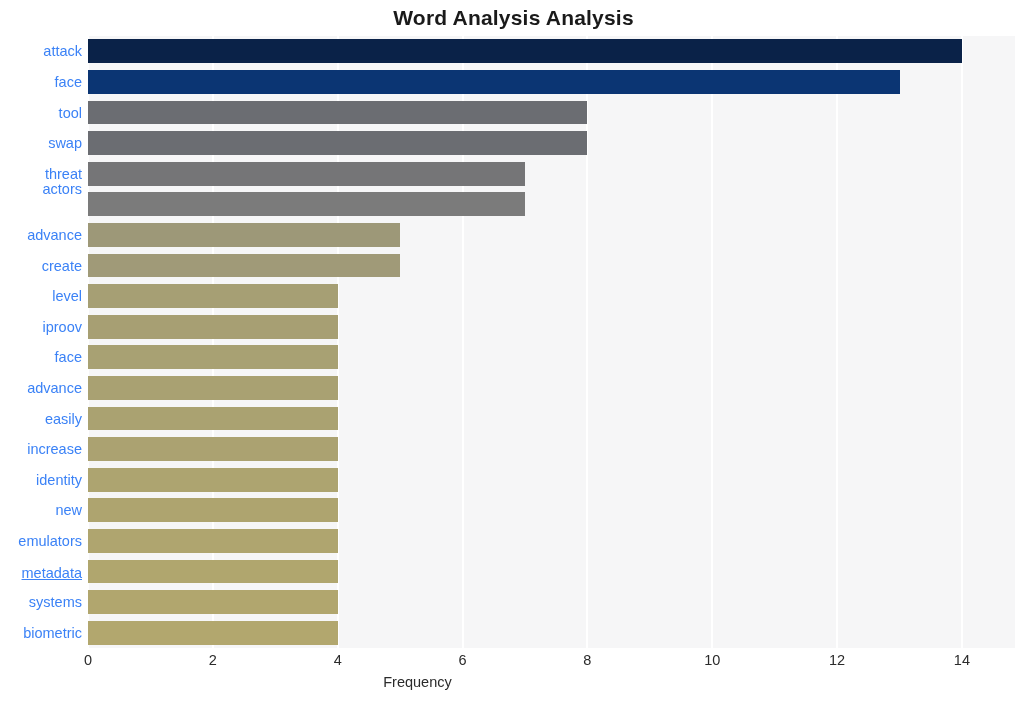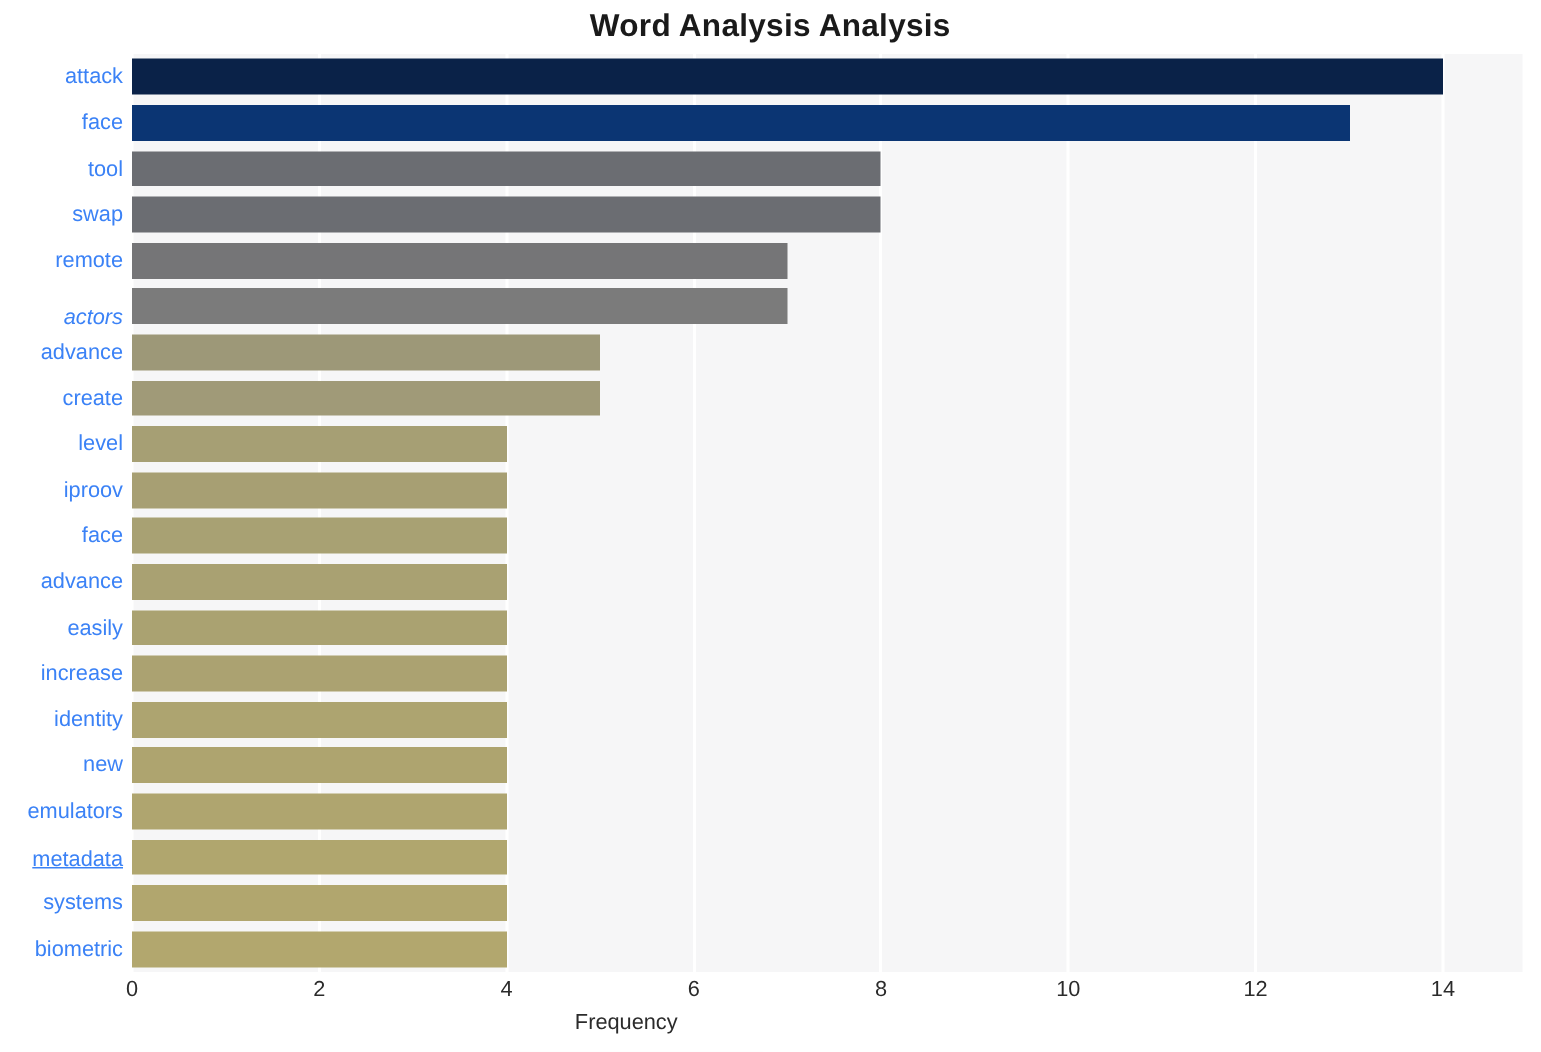--- a/index.html
+++ b/index.html
@@ -186,22 +186,22 @@
           <div class="bar" style="width: 249.697px; background: rgb(178, 167, 110);"></div>
         </div>
       </div>
   </div>
 
   <div id="ylabels">
       <div class="ylabel" style="top: 8.3px;">attack</div>
       <div class="ylabel" style="top: 38.9px;">face</div>
       <div class="ylabel" style="top: 69.5px;">tool</div>
       <div class="ylabel" style="top: 100.1px;">swap</div>
-      <div class="ylabel" style="top: 130.7px;">remote</div>
-      <div class="ylabel" style="top: 169px; font-style: italic;">actors</div>
+      <div class="ylabel" style="top: 130.7px;">threat</div>
+      <div class="ylabel" style="top: 146px;">actors</div>
       <div class="ylabel" style="top: 191.9px;">advance</div>
       <div class="ylabel" style="top: 222.5px;">create</div>
       <div class="ylabel" style="top: 253.1px;">level</div>
       <div class="ylabel" style="top: 283.7px;">iproov</div>
       <div class="ylabel" style="top: 314.3px;">face</div>
       <div class="ylabel" style="top: 344.9px;">advance</div>
       <div class="ylabel" style="top: 375.5px;">easily</div>
       <div class="ylabel" style="top: 406.1px;">increase</div>
       <div class="ylabel" style="top: 436.7px;">identity</div>
       <div class="ylabel" style="top: 467.3px;">new</div>

